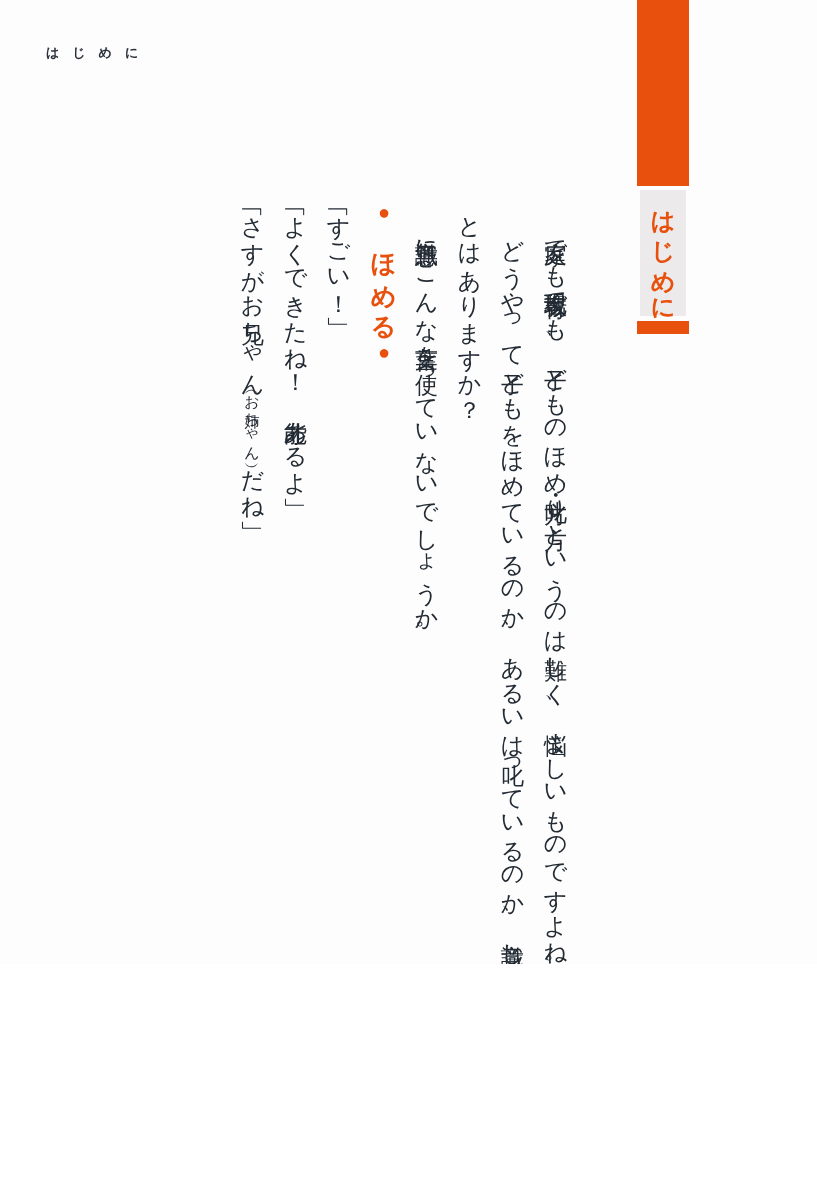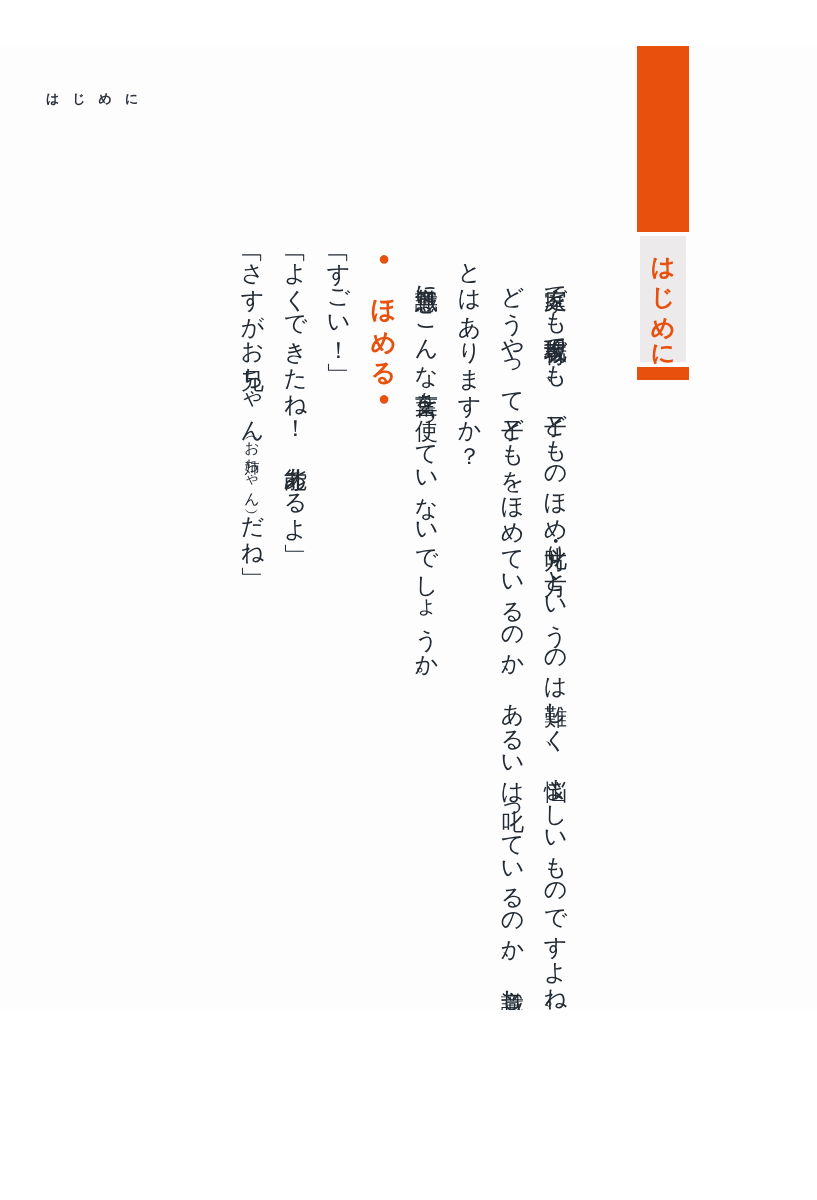--- a/index.html
+++ b/index.html
@@ -2,21 +2,20 @@
 <html lang="ja" style="--accent: #E8500D; --tab-gray: #ECEAEA; --band-gray: #EFEDED; --ink: #222A33;"><head>
 <meta charset="utf-8">
 <style>
   html,body { margin:0; padding:0; background:#fff; }
   :root { --accent:#E8500D; --tab-gray:#ECEAEA; --band-gray:#EFEDED; --ink:#222A33; }
 
   .page {
     position:relative; width:817px; height:964px;
     background:#FDFDFD; overflow:hidden;
     font-family:"Liberation Serif", serif;
-    margin-top:46px;
   }
 
   
   .running-header {
     position:absolute; left:46px; top:44px;
     font-family:"Liberation Sans", sans-serif;
     font-size:13px; font-weight:600; letter-spacing:13px;
     color:#2A313B; white-space:nowrap;
   }
 

